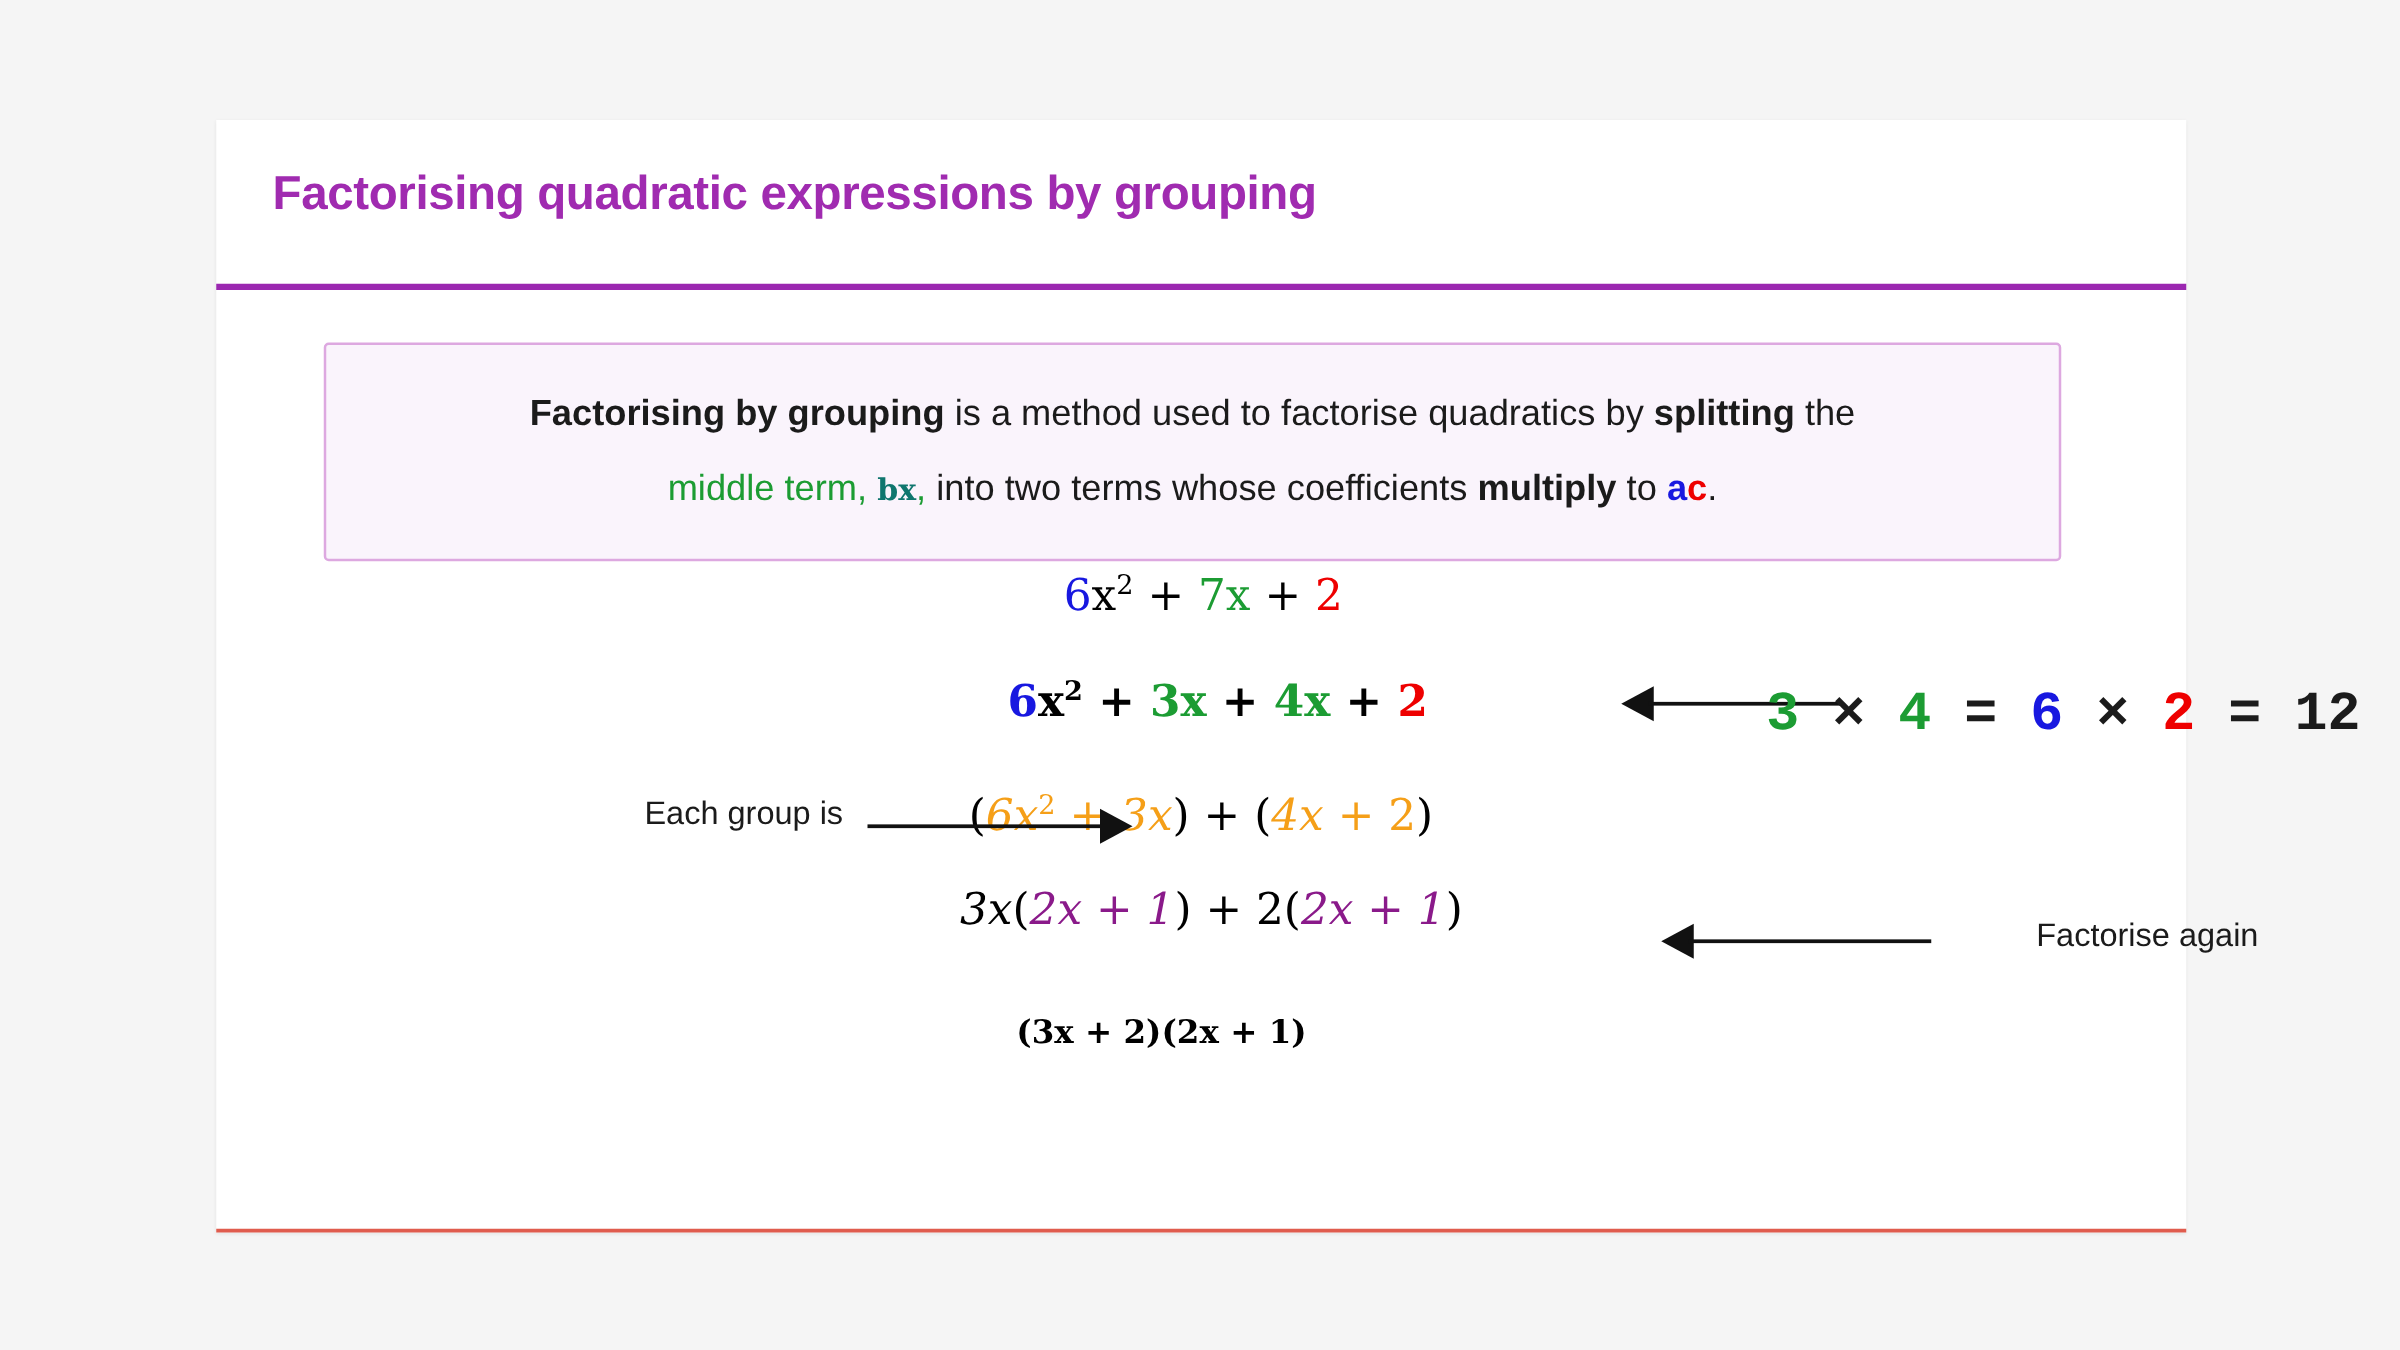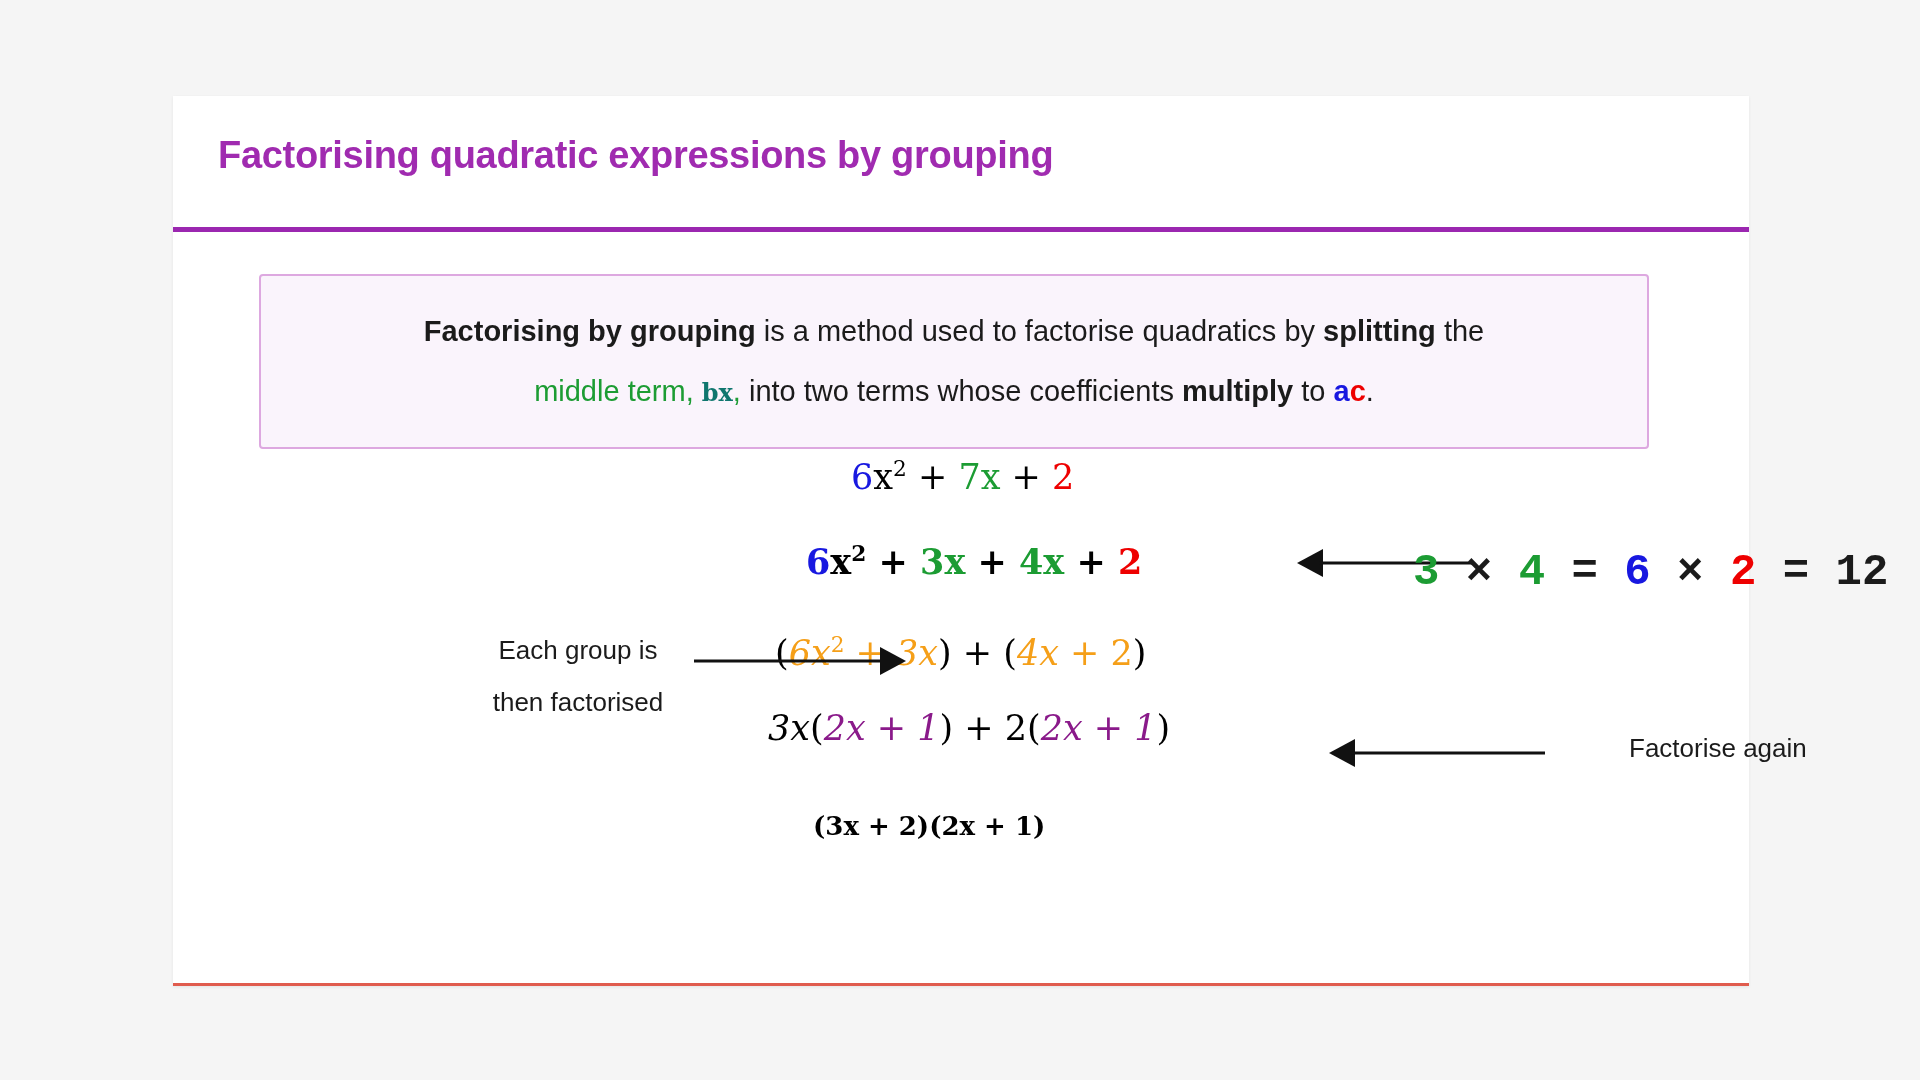--- a/index.html
+++ b/index.html
@@ -108,21 +108,21 @@
 
   
   .annot {
     position: absolute;
     font-family: "Liberation Sans", sans-serif;
     font-size: 26px;
     color: #1b1b1b;
     white-space: nowrap;
   }
   .annot-right { left: 1240px; top: 91px; font-family: Liberation Mono, monospace; font-size: 44px; font-weight: bold; }
-  .annot-left  { left: 290px;  top: 168px; text-align: center; line-height: 52px; width: 230px; }
+  .annot-left  { left: 307px;  top: 168px; text-align: center; line-height: 52px; width: 230px; }
   .annot-fa    { left: 1456px; top: 277px; }
 
   
   .arrow { position: absolute; }
   .arrow-line {
     position: absolute;
     height: 3px;
     background: #111111;
     top: 50%;
     transform: translateY(-50%);
@@ -193,21 +193,20 @@
     <div class="annot annot-right">
       <span class="green">3</span><span> × </span><span class="green">4</span><span> = </span><span class="blue">6</span><span> × </span><span class="red">2</span><span> = </span><span>12</span>
     </div>
 
     <div class="mathline step3">
       <span>(</span><span class="orange it">6x</span><span class="orange sup">2</span><span class="orange"> + </span><span class="orange it">3x</span><span>)</span><span> + </span><span>(</span><span class="orange it">4x</span><span class="orange"> + </span><span class="orange">2</span><span>)</span>
     </div>
 
     <div class="annot annot-left">
       <div>Each group is</div>
-      <div>then factorised</div>
     </div>
 
     <div class="arrow arrow2">
       <span class="arrow-line"></span>
       <span class="arrow-head head-right"></span>
     </div>
 
     <div class="mathline step4">
       <span class="it">3x</span><span>(</span><span class="violet it">2x + 1</span><span>)</span><span> + </span><span>2</span><span>(</span><span class="violet it">2x + 1</span><span>)</span>
     </div>

